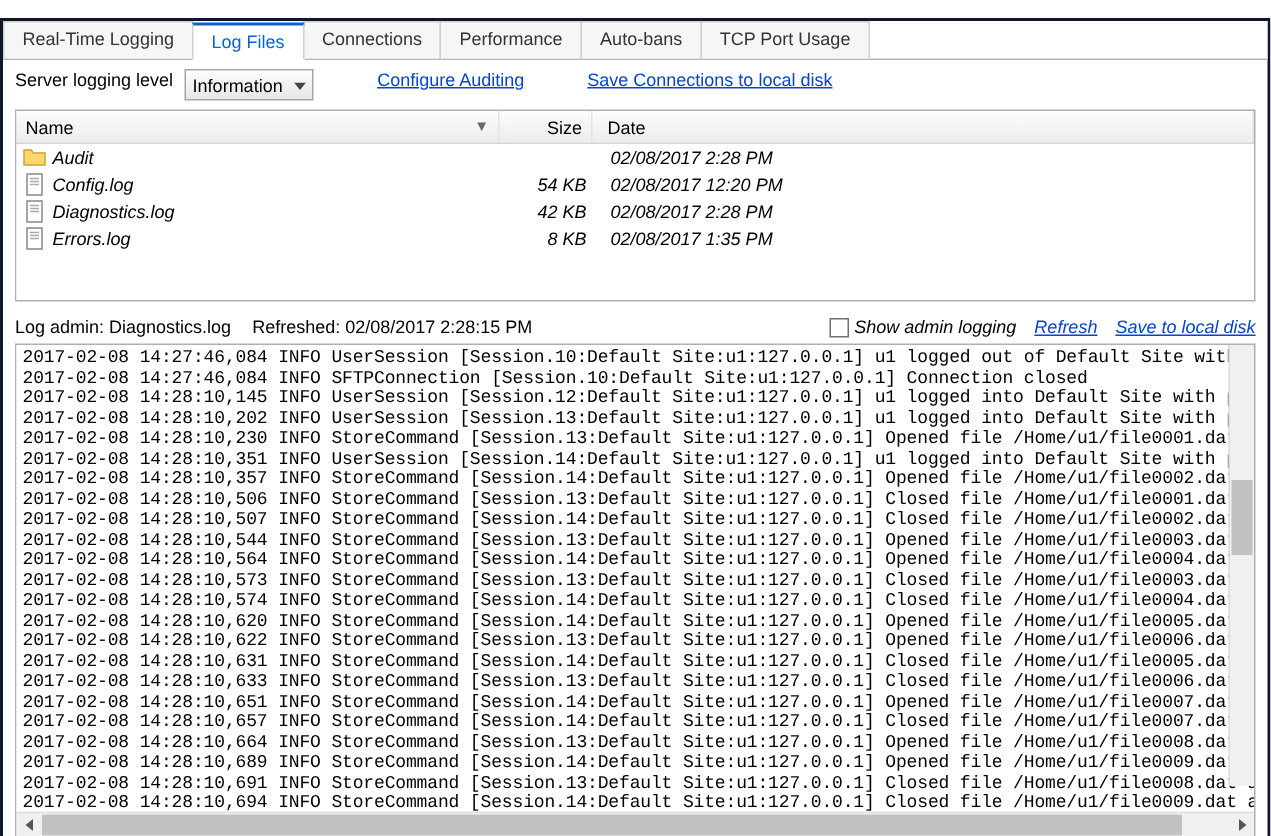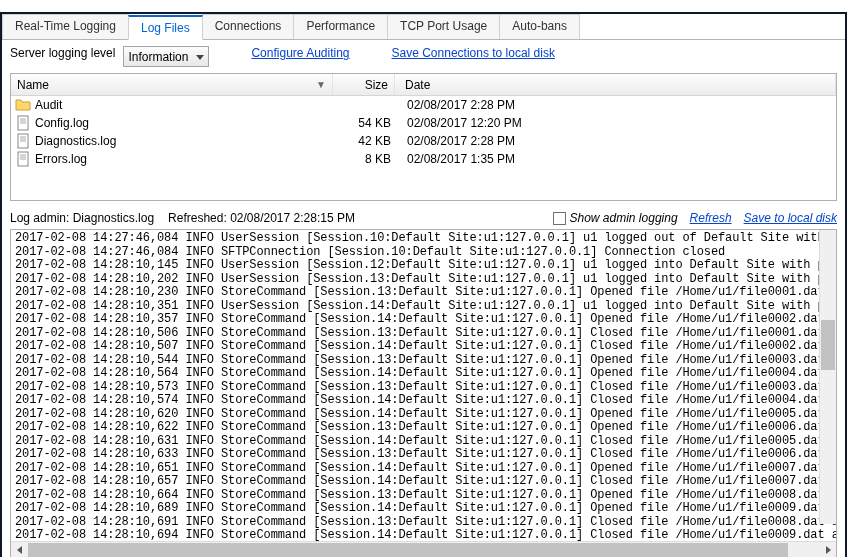--- a/index.html
+++ b/index.html
@@ -12,21 +12,21 @@
   .label { color: #000; }
   .select { border: 1px solid #a5a5a5; background: linear-gradient(#fdfdfd,#e7e7e7); height: 21px; padding: 0 4px; display: inline-flex; align-items: center; gap: 8px; min-width: 82px; cursor: pointer; }
   .select .chev { margin-left: auto; }
   .link { color: #0645cc; text-decoration: underline; cursor: pointer; }
   .file-panel { margin: 0 8px 8px 8px; border: 1px solid #b0b0b0; height: 128px; display: flex; flex-direction: column; }
   .file-header { display: flex; background: linear-gradient(#fdfdfd,#ececec); border-bottom: 1px solid #d5d5d5; height: 22px; align-items: stretch; }
   .fh-col { padding: 3px 6px; border-right: 1px solid #e3e3e3; font-size: 12px; color: #000; display:flex; align-items:center; }
   .fh-name { flex: 0 0 322px; justify-content: space-between; }
   .fh-size { flex: 0 0 62px; justify-content: flex-end; }
   .fh-date { flex: 1; padding-left: 10px; }
-  .file-rows { flex: 1; overflow: auto; background: #fff; }
+  .file-rows { flex: 1; overflow: auto; background: #fff; font-style: italic; }
   .file-row { display: flex; height: 18px; align-items: center; padding: 0 2px; }
   .fc-name { flex: 0 0 322px; display: flex; align-items: center; gap: 4px; padding-left: 2px; }
   .fc-size { flex: 0 0 62px; text-align: right; padding-right: 6px; }
   .fc-date { flex: 1; padding-left: 10px; }
   .tri { font-size: 10px; color: #6a6a6a; }
   .icon { width: 16px; height: 16px; display: inline-block; }
   .status-row { display: flex; align-items: center; padding: 2px 8px 4px 8px; gap: 6px; }
   .status-left { display: flex; gap: 14px; }
   .status-right { margin-left: auto; display: flex; align-items: center; gap: 12px; font-style: italic; }
   .checkbox { width: 13px; height: 13px; border: 1px solid #707070; background: #fff; display: inline-block; }
@@ -42,22 +42,22 @@
 </head>
 <body>
 
 <div class="window">
 
   <div class="tabs">
     <div class="tab">Real-Time Logging</div>
     <div class="tab active">Log Files</div>
     <div class="tab">Connections</div>
     <div class="tab">Performance</div>
+    <div class="tab">Auto-bans</div>
     <div class="tab">TCP Port Usage</div>
-    <div class="tab">Auto-bans</div>
   </div>
 
   <div class="toolbar">
     <span class="label">Server logging level</span>
     <div class="select">
       <span>Information</span>
       <span class="chev">
         <svg width="8" height="6" viewBox="0 0 8 6">
             <path d="M0 0 L8 0 L4 5 Z" fill="#444"></path>
           </svg>

